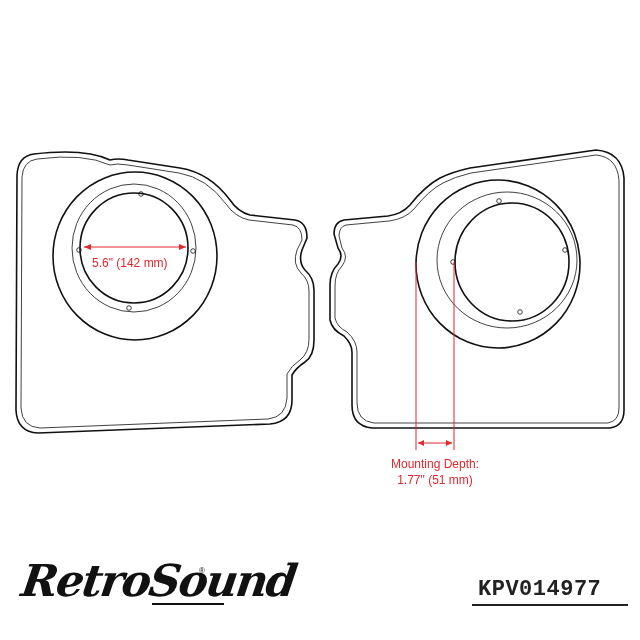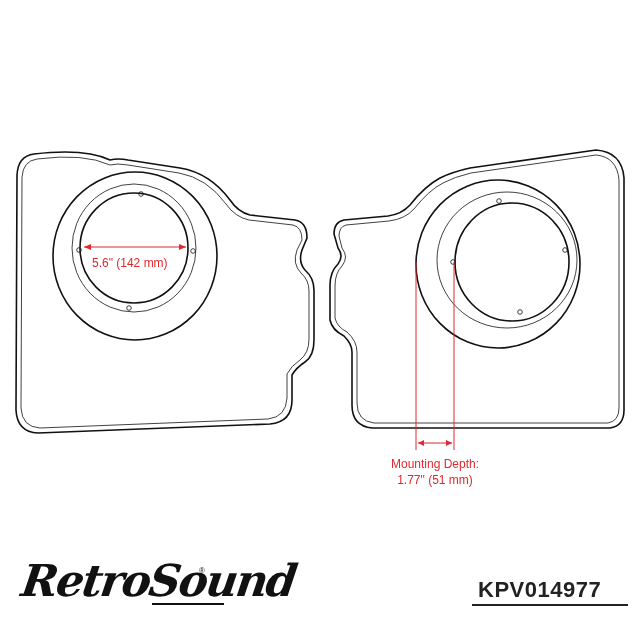--- a/index.html
+++ b/index.html
@@ -2,21 +2,21 @@
 <html><head>
 <meta charset="utf-8">
 <style>
   html,body{margin:0;padding:0;background:#fff;}
   body{width:640px;height:640px;position:relative;overflow:hidden;font-family:"Liberation Sans",sans-serif;}
   svg{position:absolute;left:0;top:0;}
   .dim{fill:#e0282e;font-family:"Liberation Sans",sans-serif;font-size:12px;}
   .logo{position:absolute;left:22px;top:555px;font-family:"DejaVu Serif",serif;font-style:italic;font-weight:bold;font-size:44px;color:#111;letter-spacing:-2px;transform:skewX(-8deg);}
   .reg{position:absolute;left:199px;top:566px;font-size:8px;color:#111;}
   .logo-line{position:absolute;left:152px;top:603px;width:72px;height:2px;background:#111;}
-  .part{position:absolute;left:478px;top:577px;font-family:Liberation Sans, sans-serif;font-weight:bold;font-size:22px;color:#222;letter-spacing:0.5px;}
+  .part{position:absolute;left:478px;top:577px;font-family:Liberation Mono, monospace;font-weight:bold;font-size:22px;color:#222;letter-spacing:0.5px;}
   .part-line{position:absolute;left:472px;top:604px;width:156px;height:2px;background:#222;}
 </style>
 </head>
 <body>
 
 <svg width="640" height="640" viewBox="0 0 640 640" xmlns="http://www.w3.org/2000/svg">
 
   <g fill="none" stroke="#111" stroke-width="1.6">
     <path d="M34 154 Q18 156 17 175 L16 410 Q17 432 38 433 L270 424 Q292 422 292 400 L292 375 Q296 368 305 362 Q314 356 314 340 L314 290 Q314 278 305 270 Q298 262 302 250 L307 238 Q307 222 295 220 L250 215 Q238 212 230 200 Q210 173 180 168 L128 160 Q118 158 110 160 Q85 148 34 154 Z"></path>
     <path d="M37 159 Q23 161 22 177 L21 408 Q22 427 40 428 L268 419 Q286 417 287 398 L287 374 Q291 366 300 360 Q309 353 309 339 L309 291 Q309 280 301 273 Q292 264 297 250 L302 240 Q302 227 293 225 L249 220 Q235 217 226 204 Q207 178 179 173 L128 165 Q117 163 110 165 Q84 153 37 159 Z" stroke-width="0.8"></path>

